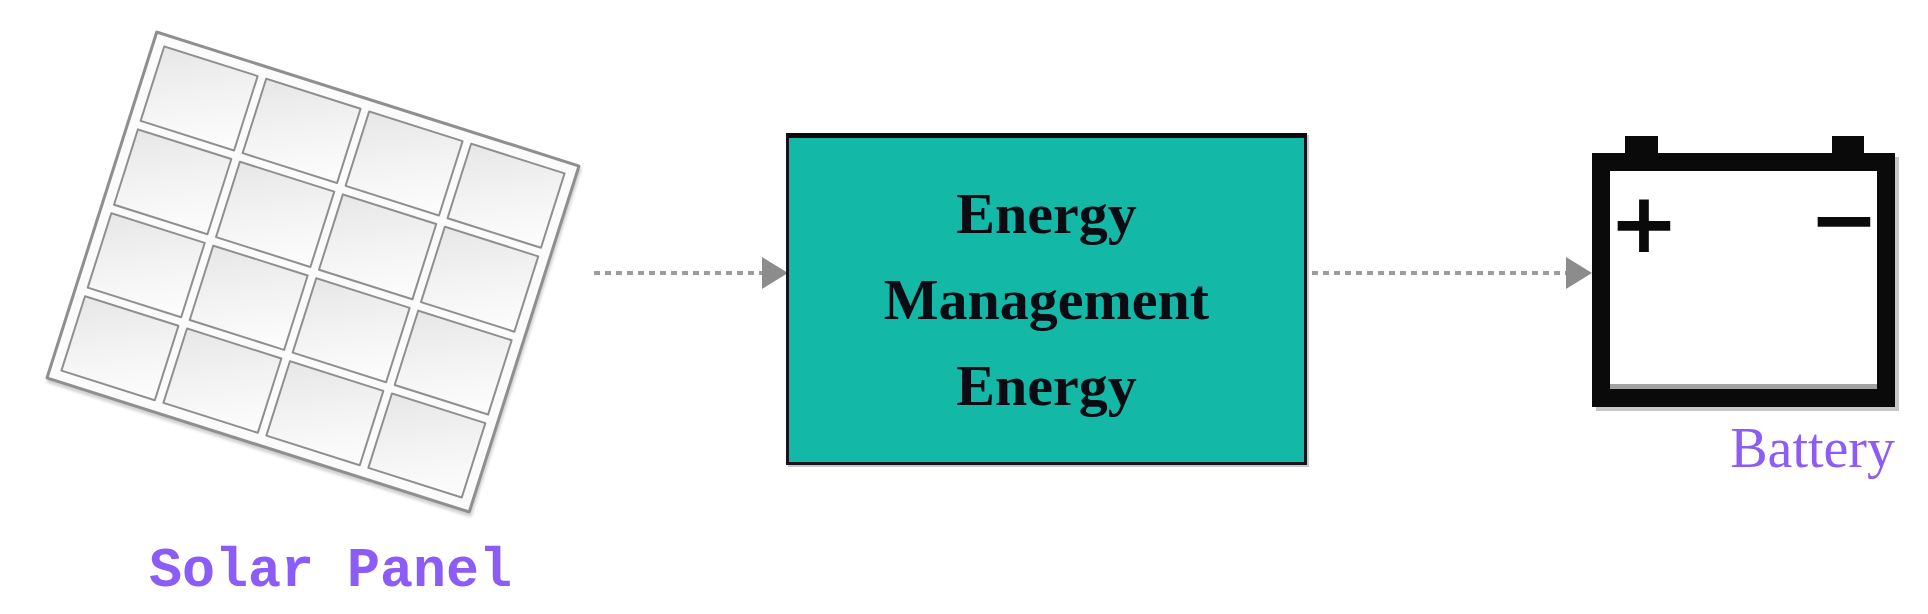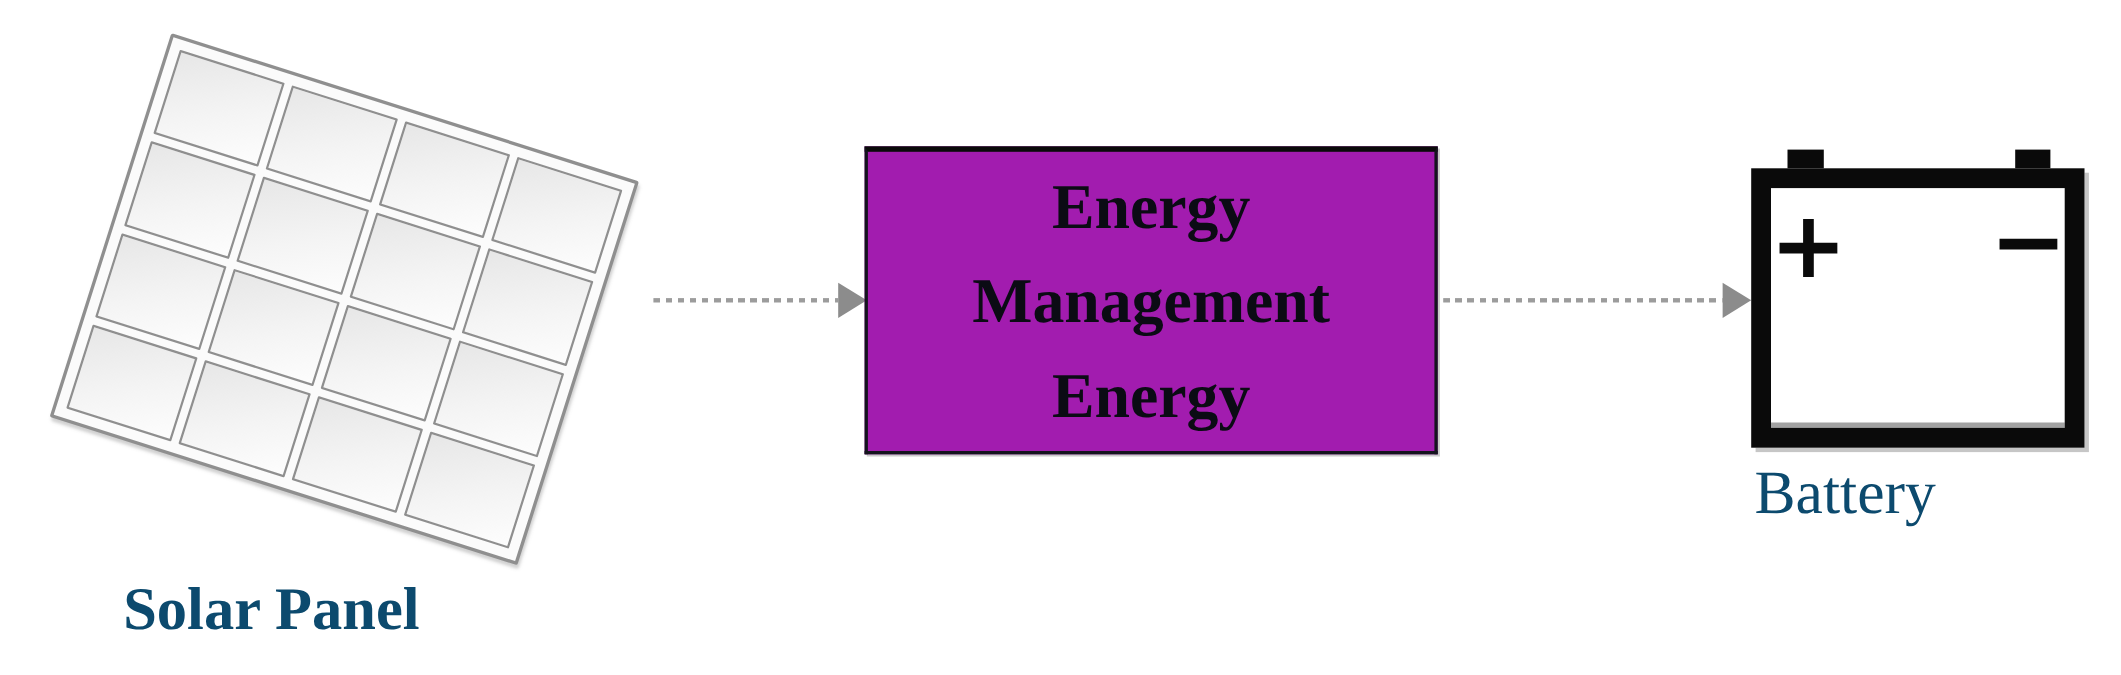--- a/index.html
+++ b/index.html
@@ -11,37 +11,37 @@
          transform:rotate(17.6deg);transform-origin:center center;
          background:#fbfbfb;border:3px solid #8f8f8f;border-radius:2px;
          box-sizing:border-box;padding:9px;
          box-shadow:2px 3px 3px rgba(120,120,120,0.35);}
   .panel-grid{width:100%;height:100%;display:grid;
               grid-template-columns:repeat(4,1fr);grid-template-rows:repeat(4,1fr);
               gap:7px;}
   .cell{border:2px solid #8f8f8f;border-radius:1px;
         background:linear-gradient(155deg,#e7e7e7 0%,#f4f4f4 55%,#fdfdfd 100%);}
 
-  .label{position:absolute;color:#0c4a6e;white-space:nowrap;text-align:left;}
-  .solar-label{left:112px;top:522px;width:400px;font-size:55px;font-weight:bold;}
+  .label{position:absolute;color:#8b5cf6;white-space:nowrap;text-align:right;}
+  .solar-label{left:112px;top:540px;width:400px;font-size:55px;font-weight:bold;font-family:Liberation Mono, monospace;}
 
   
   .dash-line{position:absolute;height:4px;
              background:repeating-linear-gradient(90deg,#9c9c9c 0 6px,transparent 6px 11px);}
   .line1{left:594px;top:271px;width:168px;}
   .line2{left:1312px;top:271px;width:254px;}
   .arrow-head{position:absolute;width:0;height:0;
               border-top:16px solid transparent;border-bottom:16px solid transparent;
               border-left:26px solid #8c8c8c;}
   .head1{left:762px;top:257px;}
   .head2{left:1566px;top:257px;}
 
   
-  .emm-box{position:absolute;left:786px;top:133px;width:521px;height:280px;
-           box-sizing:border-box;background:#a21caf;
+  .emm-box{position:absolute;left:786px;top:133px;width:521px;height:332px;
+           box-sizing:border-box;background:#14b8a6;
            border:3px solid #14141e;border-top:5px solid #0a0a0a;
            box-shadow:2px 2px 0 rgba(140,140,140,0.45);
            display:flex;flex-direction:column;justify-content:center;align-items:center;}
   .emm-line{font-size:58px;line-height:1.48;font-weight:bold;color:#0b0b14;
             text-align:center;white-space:nowrap;}
 
   
   .battery-body{position:absolute;left:1592px;top:153px;width:303px;height:254px;
                 box-sizing:border-box;background:#ffffff;border:18px solid #0a0a0a;
                 box-shadow:4px 4px 0 #c6c6c6, inset 0 -5px 0 #a2a2a2;}

